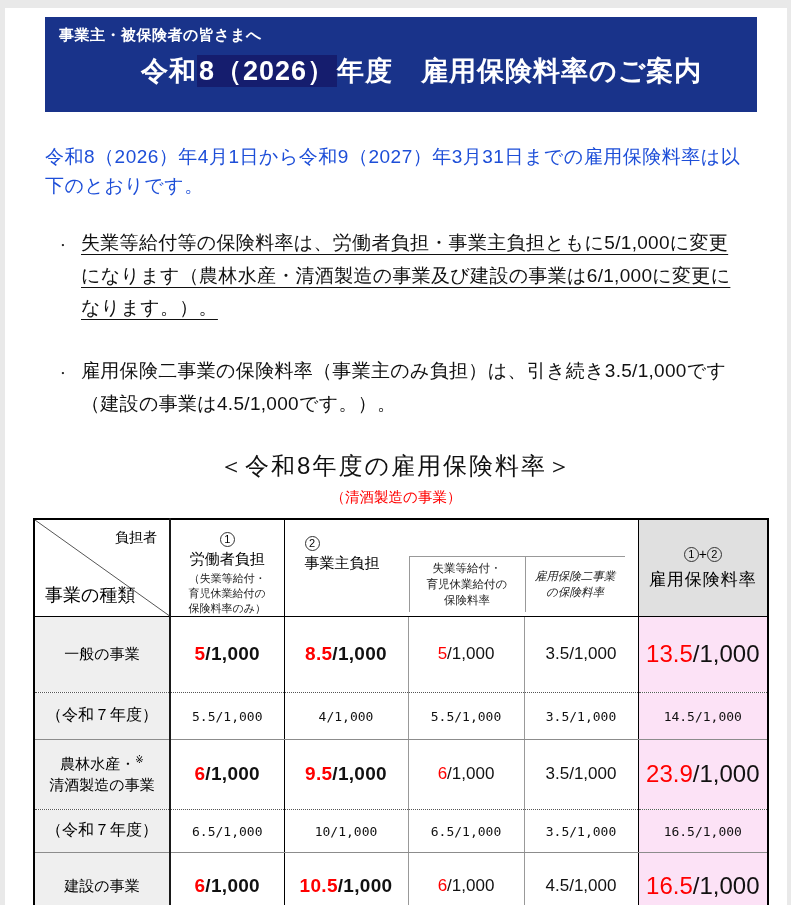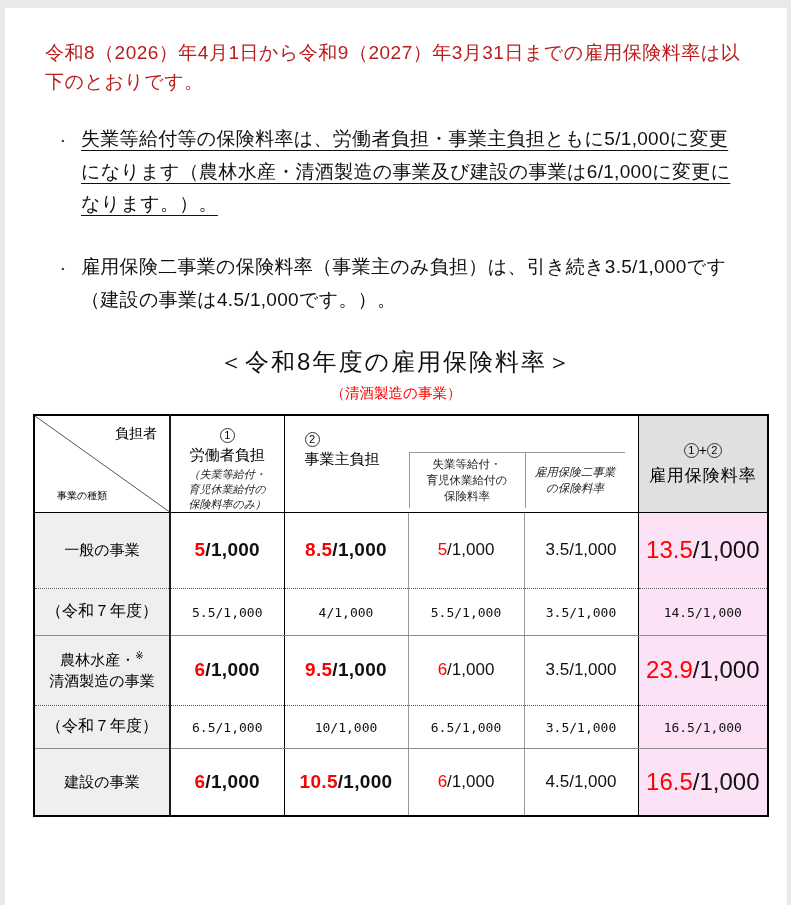--- a/index.html
+++ b/index.html
@@ -7,21 +7,21 @@
   body { background:#e9e9e9; width:791px; height:905px; overflow:hidden; position:relative; }
   .page { position:absolute; left:5px; top:8px; width:782px; height:897px; background:#ffffff; overflow:hidden; }
 
   
   .banner { margin:9px 25px 0 40px; width:712px; height:95px; background:#19338a; color:#ffffff; padding:9px 14px 0 14px; }
   .banner .eyebrow { font-size:15px; font-weight:bold; letter-spacing:0.5px; }
   .banner .title { margin-top:8px; padding-left:82px; font-size:27px; font-weight:bold; letter-spacing:1px; white-space:nowrap; }
   .banner .title .hl { background:#151d6e; padding:1px 2px; }
 
   
-  .intro { margin:30px 40px 0 40px; font-size:19px; line-height:1.55; color:#b91c1c; letter-spacing:0.5px; }
+  .intro { margin:30px 40px 0 40px; font-size:19px; line-height:1.55; color:#1d4ed8; letter-spacing:0.5px; }
   .bullets { margin:26px 40px 0 40px; list-style:none; }
   .bullets li { display:flex; font-size:19px; line-height:1.72; color:#111; margin-bottom:30px; letter-spacing:0.3px; }
   .bullets .dot { width:36px; flex:0 0 36px; text-align:center; font-size:14px; padding-top:6px; }
   .bullets .u { text-decoration:underline; text-underline-offset:5px; text-decoration-thickness:1px; }
 
   .tbl-title { margin-top:24px; text-align:center; font-size:24px; font-weight:normal; color:#111; letter-spacing:2px; }
   .tbl-note { margin-top:6px; text-align:center; font-size:14.5px; color:#ff0000; }
 
   
   table.rates { border-collapse:collapse; table-layout:fixed; margin:11px 0 0 28px; width:734px; border:2px solid #000; background:#fff; }
@@ -29,27 +29,27 @@
   .bl-dark { border-left:2px solid #1a1a1a; }
   .bl-blk  { border-left:1px solid #000; }
   .bl-gry  { border-left:1px solid #999; }
   tr.hdr > * { border-bottom:1px solid #000; height:87px; }
   tr.main td { border-bottom:1px dotted #555; }
   tr.prev td { border-bottom:1px solid #8c8c8c; }
 
   th.corner { position:relative; font-weight:normal; }
   th.corner svg { position:absolute; inset:0; width:100%; height:100%; }
   .corner-tr { position:absolute; top:9px; right:12px; font-size:14px; }
-  .corner-bl { position:absolute; bottom:9px; left:22px; font-size:10px; }
+  .corner-bl { position:absolute; bottom:9px; left:10px; font-size:18px; }
 
   .circ { display:inline-flex; align-items:center; justify-content:center; width:15px; height:15px; border:1px solid #333; border-radius:50%; font-size:11px; line-height:1; vertical-align:1px; }
   th.worker { font-weight:normal; padding-top:4px; vertical-align:top; }
   .wk-l1 { margin-top:6px; }
   .wk-l2 { font-size:15px; margin-top:2px; }
-  .wk-sub { font-size:11px; line-height:1.35; margin-top:2px; color:#222;font-style:italic; }
+  .wk-sub { font-size:11px; line-height:1.35; margin-top:2px; color:#222; }
 
   th.employer { padding:0; font-weight:normal; }
   .emp-wrap { display:flex; height:87px; }
   .emp-main { width:124px; padding:9px 0 0 20px; text-align:left; }
   .emp-main .wk-l2 { font-size:15px; }
   .emp-subs { flex:1; display:flex; align-items:flex-end; }
   .emp-box { height:56px; border-top:1px solid #999; border-left:1px solid #999; display:flex; align-items:center; justify-content:center; font-size:11.5px; line-height:1.4; color:#222; }
   .emp-box.b1 { width:116px; }
   .emp-box.b2 { width:100px;font-style:italic; }
 
@@ -70,20 +70,24 @@
   td.pk { background:#fce2f6; }
   tr.g1 td { height:76px; } tr.p1 td { height:47px; }
   tr.g2 td { height:70px; } tr.p2 td { height:43px; }
   tr.g3 td { height:68px; }
 </style>
 </head>
 <body>
 
 <div class="page">
 
+  <div class="banner">
+    <div class="eyebrow">事業主・被保険者の皆さまへ</div>
+    <div class="title"><span>令和</span><span class="hl">8（2026）</span><span>年度　雇用保険料率のご案内</span></div>
+  </div>
 
   <p class="intro">令和8（2026）年4月1日から令和9（2027）年3月31日までの雇用保険料率は以下のとおりです。</p>
 
   <ul class="bullets">
     <li>
       <span class="dot">・</span>
       <span class="u">失業等給付等の保険料率は、労働者負担・事業主負担ともに5/1,000に変更になります（農林水産・清酒製造の事業及び建設の事業は6/1,000に変更になります。）。</span>
     </li>
     <li>
       <span class="dot">・</span>

